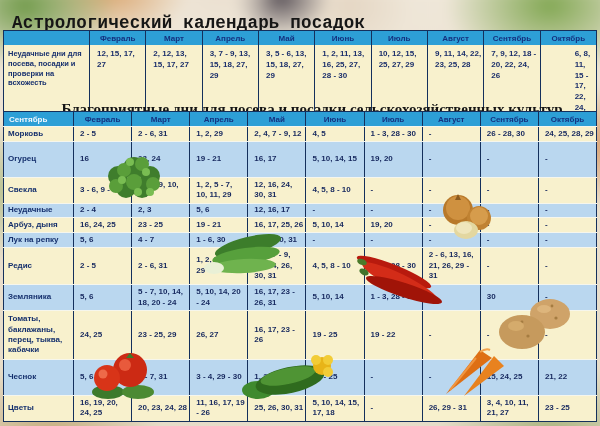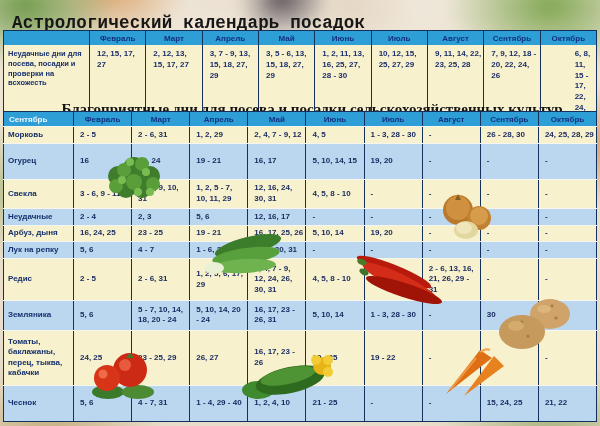--- a/index.html
+++ b/index.html
@@ -278,27 +278,39 @@
           <td>19 - 25</td>
           <td>19 - 22</td>
           <td>-</td>
           <td>-</td>
           <td>-</td>
         </tr>
         <tr>
           <td class="plant">Чеснок</td>
           <td>5, 6</td>
           <td>4 - 7, 31</td>
-          <td>1 - 4, 29 - 40</td>
+          <td>3 - 4, 29 - 30</td>
           <td>1, 2, 4, 10</td>
           <td>21 - 25</td>
           <td>-</td>
           <td>-</td>
           <td>15, 24, 25</td>
           <td>21, 22</td>
+        </tr>
+        <tr>
+          <td class="plant">Цветы</td>
+          <td>16, 19, 20, 24, 25</td>
+          <td>20, 23, 24, 28</td>
+          <td>11, 16, 17, 19 - 26</td>
+          <td>25, 26, 30, 31</td>
+          <td>5, 10, 14, 15, 17, 18</td>
+          <td>-</td>
+          <td>26, 29 - 31</td>
+          <td>3, 4, 10, 11, 21, 27</td>
+          <td>23 - 25</td>
         </tr>
       </tbody>
   </table>
 
   <div class="veg v-parsley">
     <svg viewBox="0 0 72 56">
       <g fill="#3f7d2c">
         <circle cx="20" cy="30" r="10"></circle>
           <circle cx="36" cy="22" r="11"></circle>
           <circle cx="52" cy="30" r="10"></circle>

